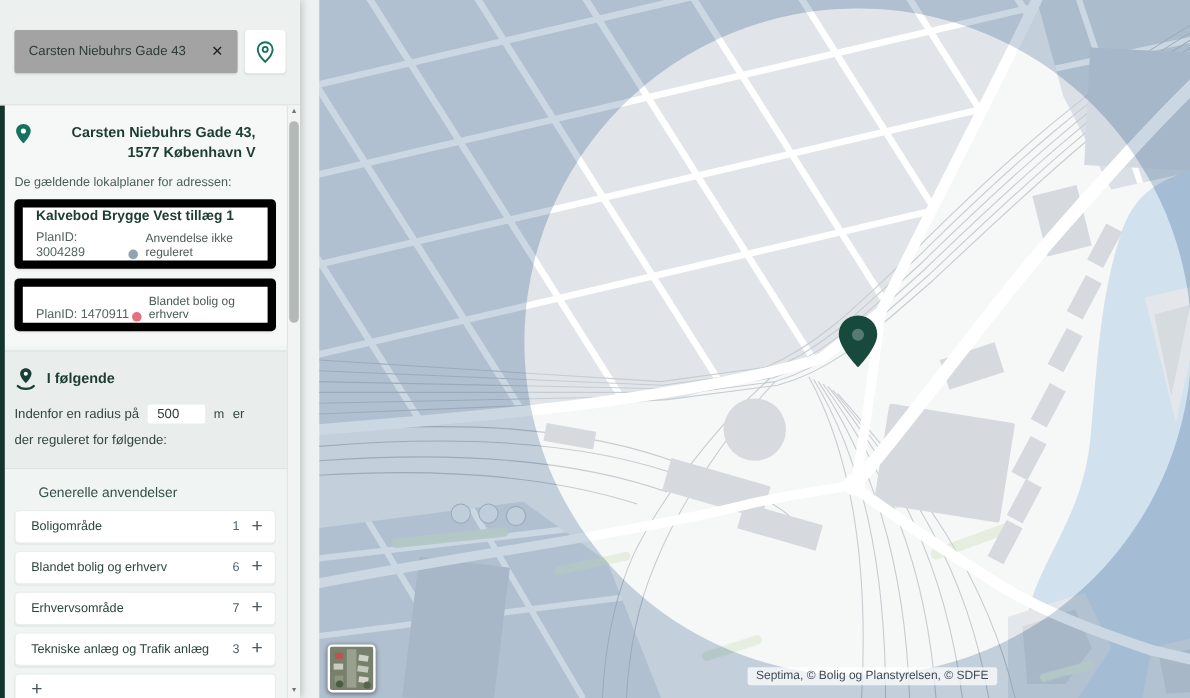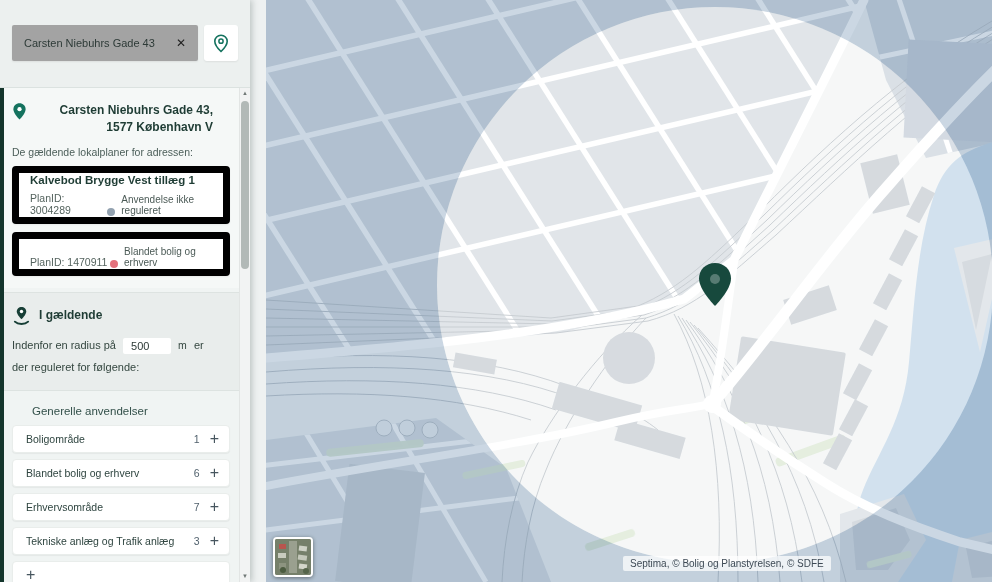--- a/index.html
+++ b/index.html
@@ -275,21 +275,21 @@
         </div>
       </div>
 
       <div class="nearby-panel">
         <div class="nearby-head">
           <svg width="19" height="19" viewBox="0 0 20 20">
             <path d="M10,1 C7.2,1 5,3.2 5,5.8 C5,9.2 10,14 10,14 C10,14 15,9.2 15,5.8 C15,3.2 12.8,1 10,1 Z" fill="#173f36"></path>
             <circle cx="10" cy="5.8" r="1.8" fill="#ffffff"></circle>
             <path d="M3,16.5 C5,18.5 8,19 10,19 C12,19 15,18.5 17,16.5" fill="none" stroke="#173f36" stroke-width="2" stroke-linecap="round"></path>
           </svg>
-          <div class="nearby-title">I gældende</div>
+          <div class="nearby-title">I følgende</div>
         </div>
         <p class="nearby-text">
           <span>Indenfor en radius på</span>
           <input class="radius-input" type="text" value="500" style="">
           <span class="unit">m</span>
           <span>er der reguleret for følgende:</span>
         </p>
       </div>
 
       <div class="uses-section">

